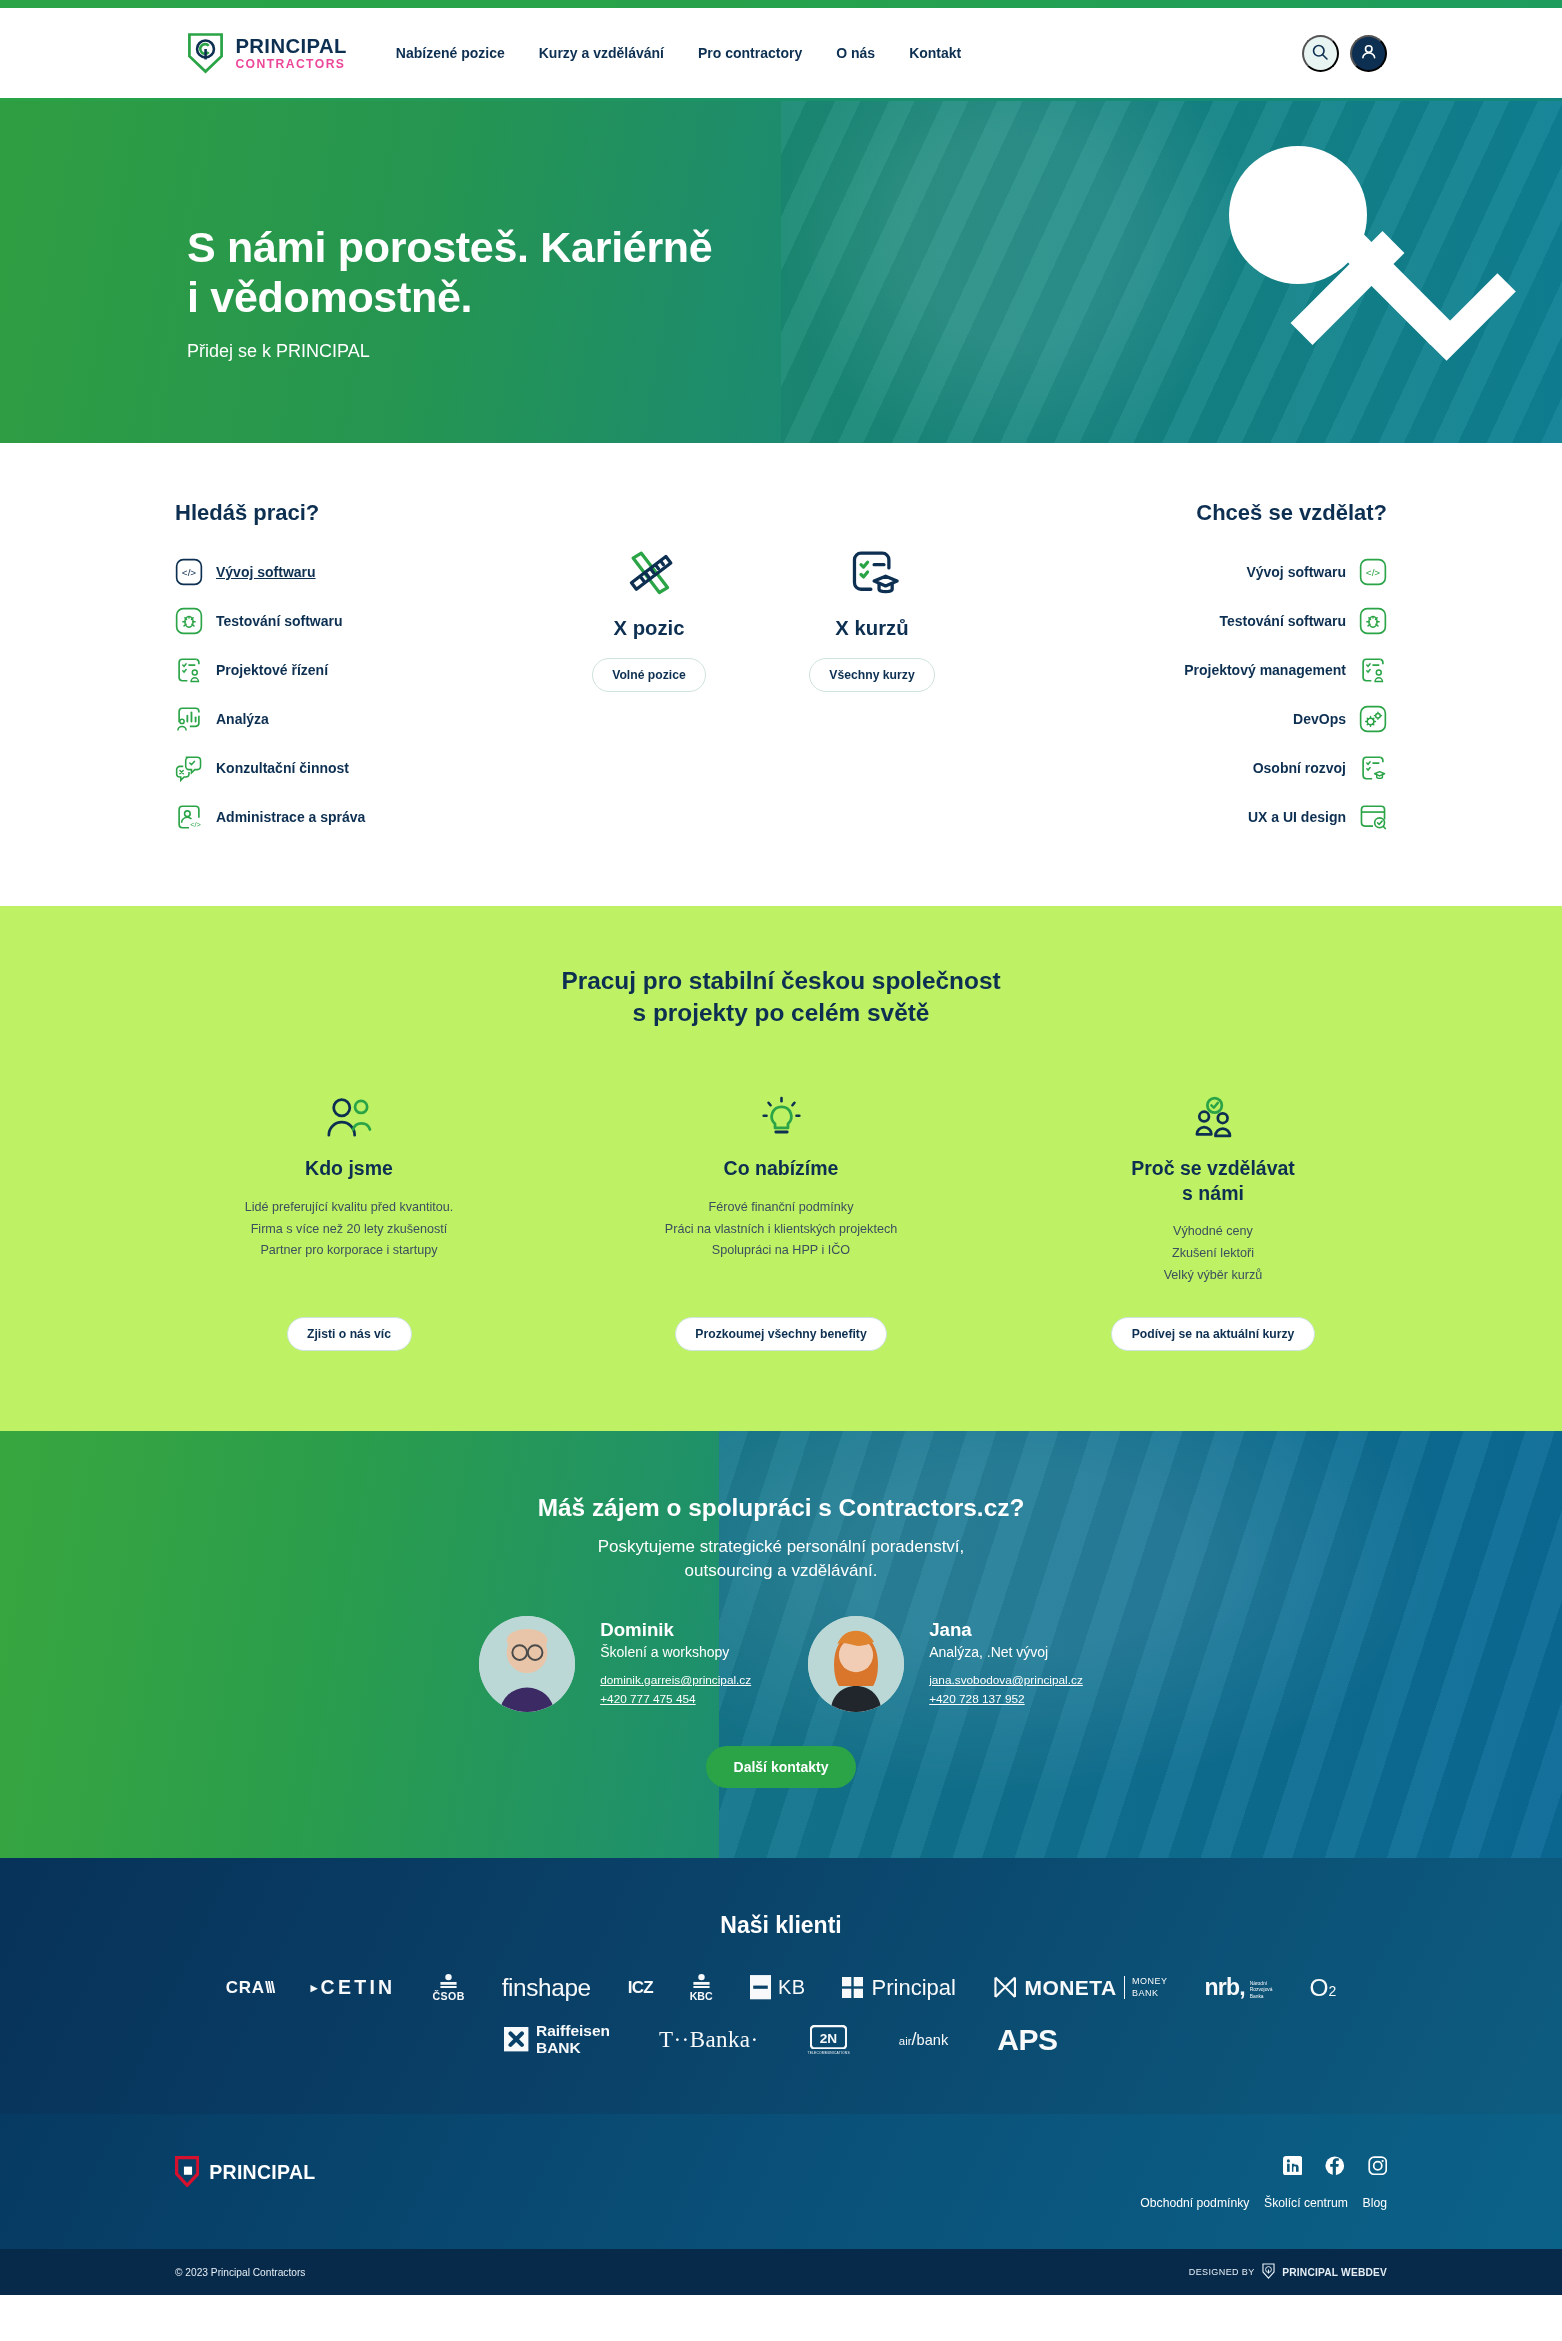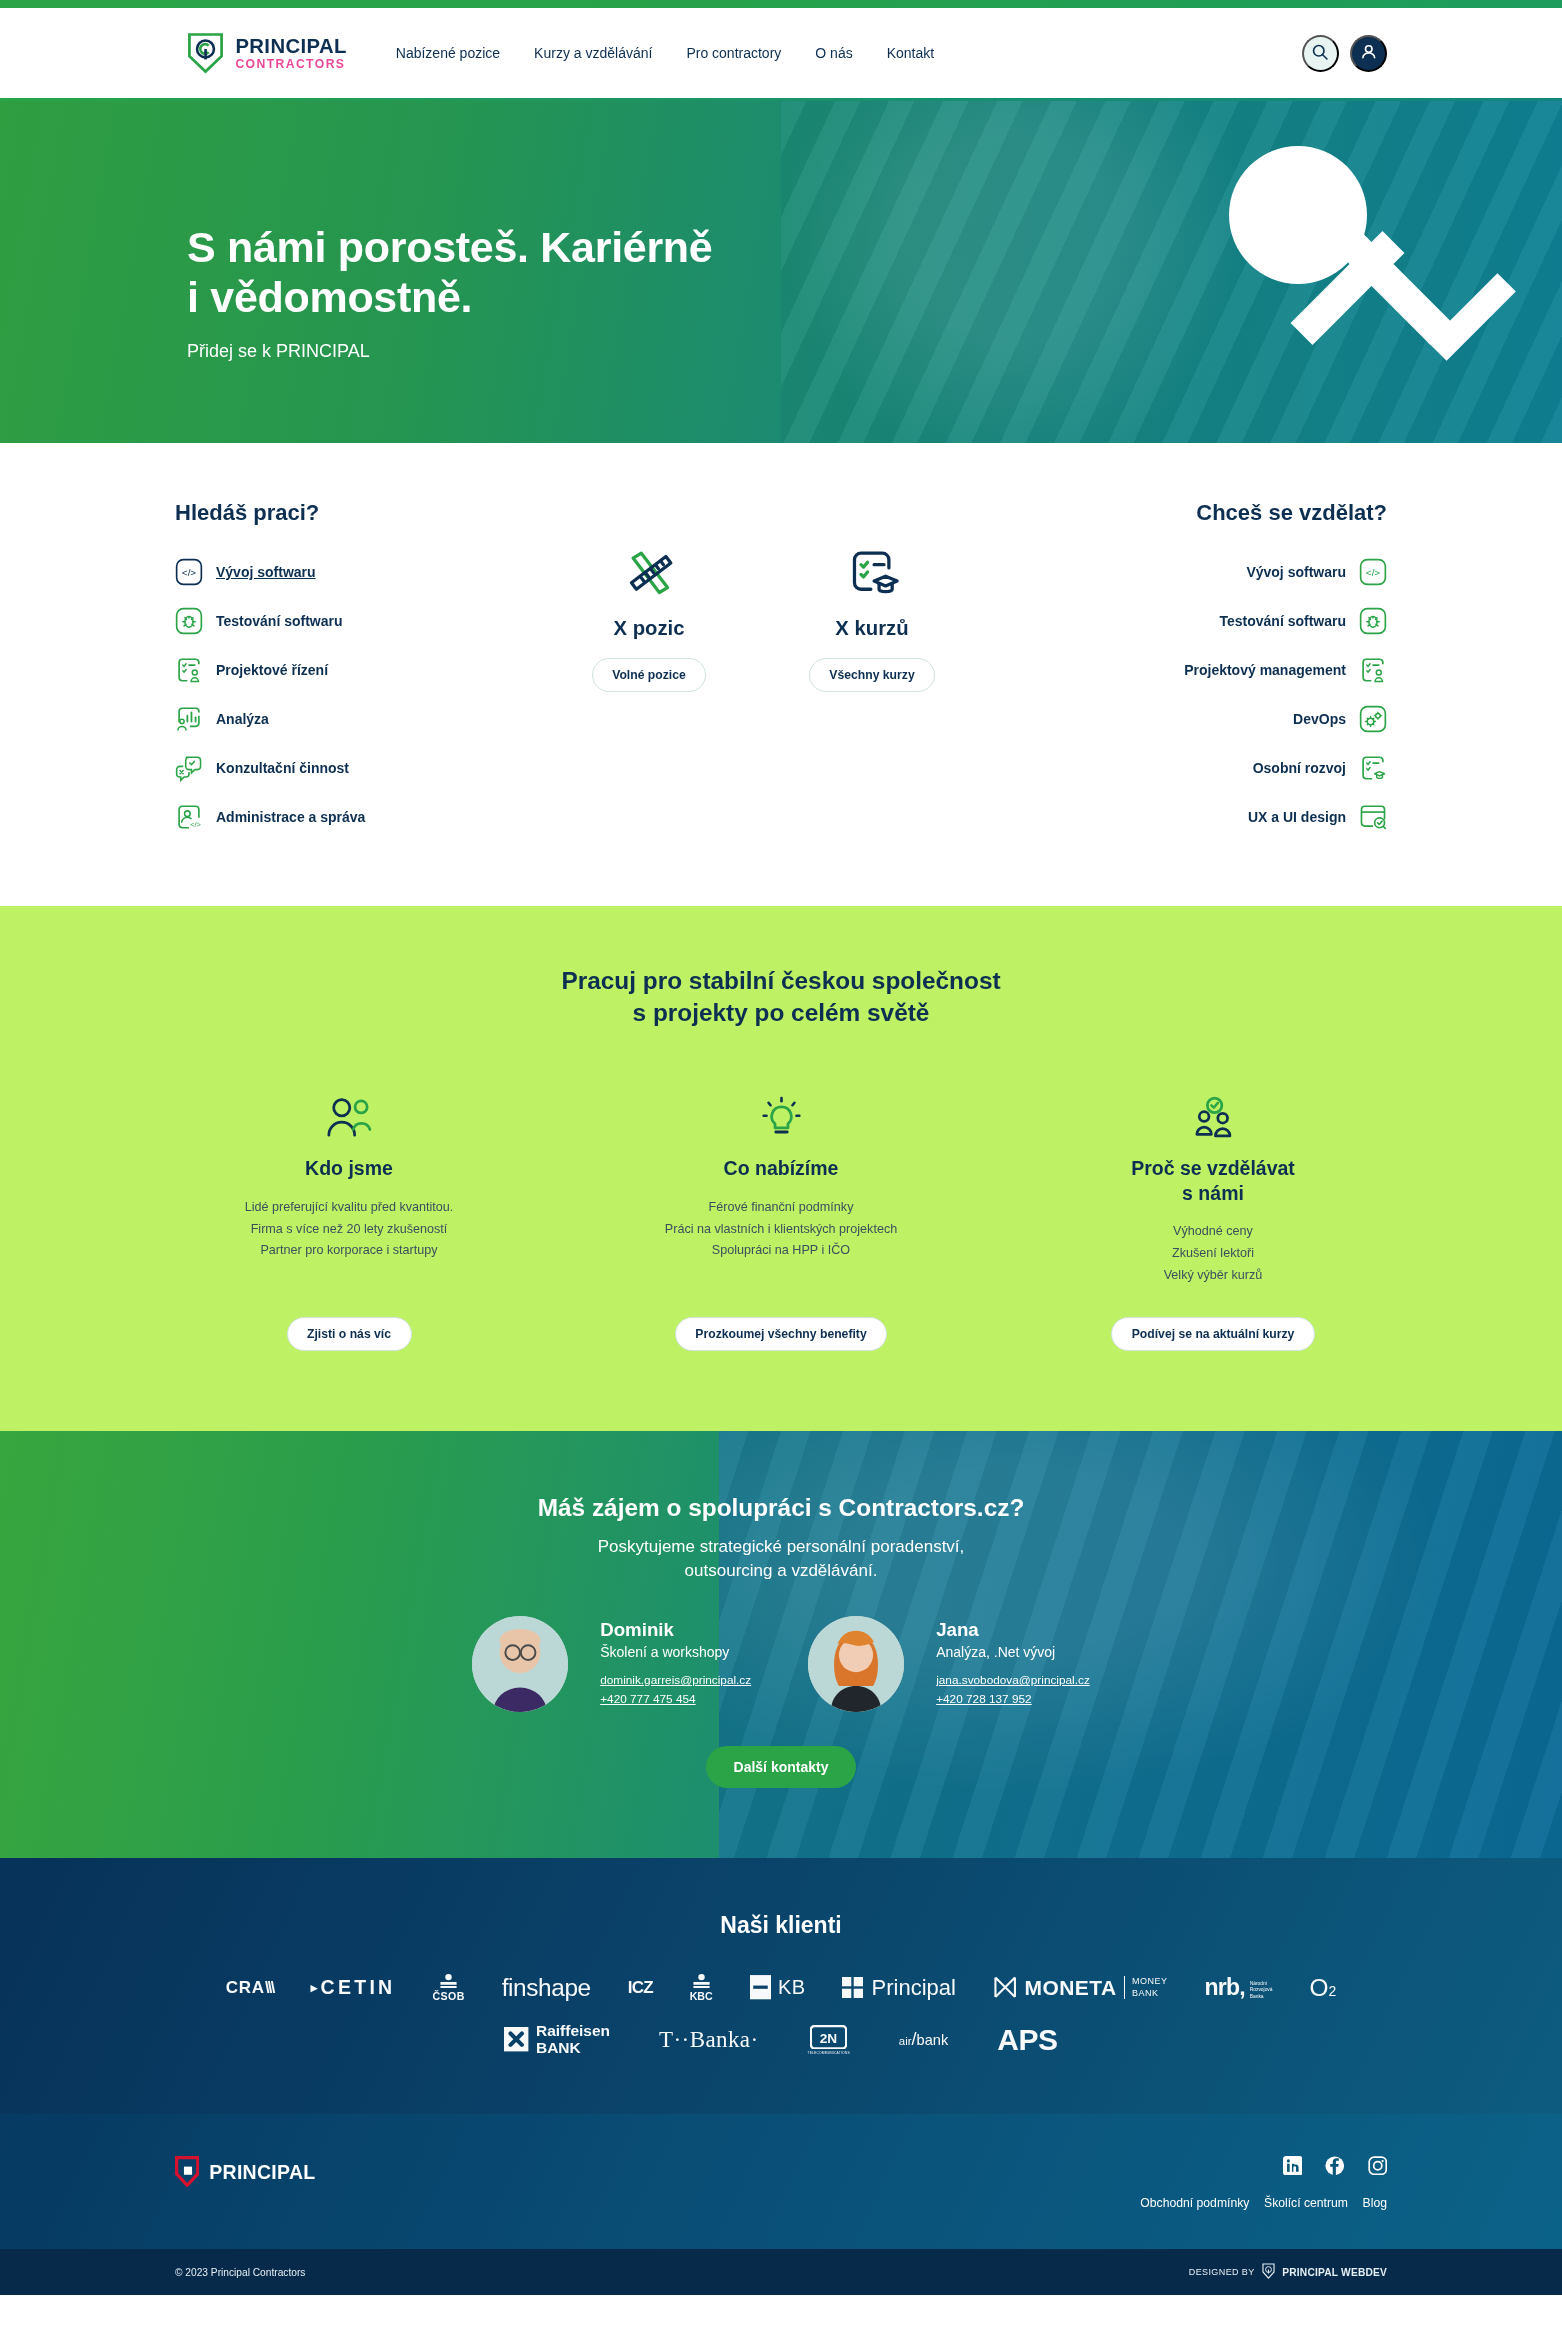--- a/index.html
+++ b/index.html
@@ -17,21 +17,21 @@
   .navbar {
     height:90px; background:#fff; display:flex; align-items:center;
     padding:0 0 0 187px; position:relative;
   }
   .brand { display:flex; align-items:center; gap:11.4px; }
   .brand-mark { width:37px; height:42px; flex:none; }
   .brand-text { line-height:1; }
   .brand-title { font-size:20.3px; font-weight:bold; letter-spacing:0.4px; color:#0d2f51; }
   .brand-sub { font-size:12.2px; font-weight:bold; letter-spacing:1.4px; color:#ec4899; margin-top:2.4px; }
   .nav-links { display:flex; gap:34px; margin-left:49px; }
-  .nav-links a { font-size:14px; font-weight:normal; color:#0d2f51; white-space:nowrap; }
+  .nav-links a { font-size:14px; font-weight:bold; color:#0d2f51; white-space:nowrap; }
   .nav-right { position:absolute; right:175px; display:flex; align-items:center; gap:11.4px; }
   .icon-btn { width:37px; height:37px; border-radius:50%; display:flex; align-items:center; justify-content:center; }
   .icon-btn.search { background:#e8f4f2; }
   .icon-btn.user { background:#0d2f51; }
   .navline { height:3.3px; background:linear-gradient(90deg,#2aa446 0%,#18916d 55%,#12867c 100%); }
 
   
   .hero {
     height:342px; position:relative; overflow:hidden;
     background:linear-gradient(100deg,#2f9e41 0%,#259551 28%,#17867f 62%,#0e8fa0 100%);
@@ -94,21 +94,21 @@
     background:
       radial-gradient(ellipse at 35% 30%, rgba(255,255,255,.10) 0 22%, transparent 55%),
       repeating-linear-gradient(108deg, rgba(255,255,255,.045) 0 28px, rgba(0,0,0,.05) 28px 59px),
       linear-gradient(100deg,#14748f,#0b6b97);
     opacity:.9;
   }
   .contact-inner { position:relative; text-align:center; color:#fff; }
   .contact h2 { font-size:24.4px; font-weight:bold; }
   .contact .sub { margin-top:13px; font-size:17px; line-height:1.38; font-weight:400; }
   .people { display:flex; justify-content:center; gap:57px; margin-top:34px; }
-  .person { display:flex; align-items:center; gap:32px; text-align:left; }
+  .person { display:flex; align-items:center; gap:25px; text-align:left; }
   .avatar { width:96px; height:96px; border-radius:50%; flex:none; overflow:hidden; background:#bfd9d6; position:relative; }
   .pname { font-size:18.7px; font-weight:bold; }
   .prole { font-size:14px; margin-top:2.4px; font-weight:400; }
   .pcontact { margin-top:11.4px; font-size:11.8px; line-height:1.62; }
   .pcontact a { text-decoration:underline; display:block; }
   .btn-green {
     display:inline-block; margin-top:34px; background:#2aa446; color:#fff;
     padding:13px 28px; border-radius:24.4px; font-size:14px; font-weight:bold;
   }
 

